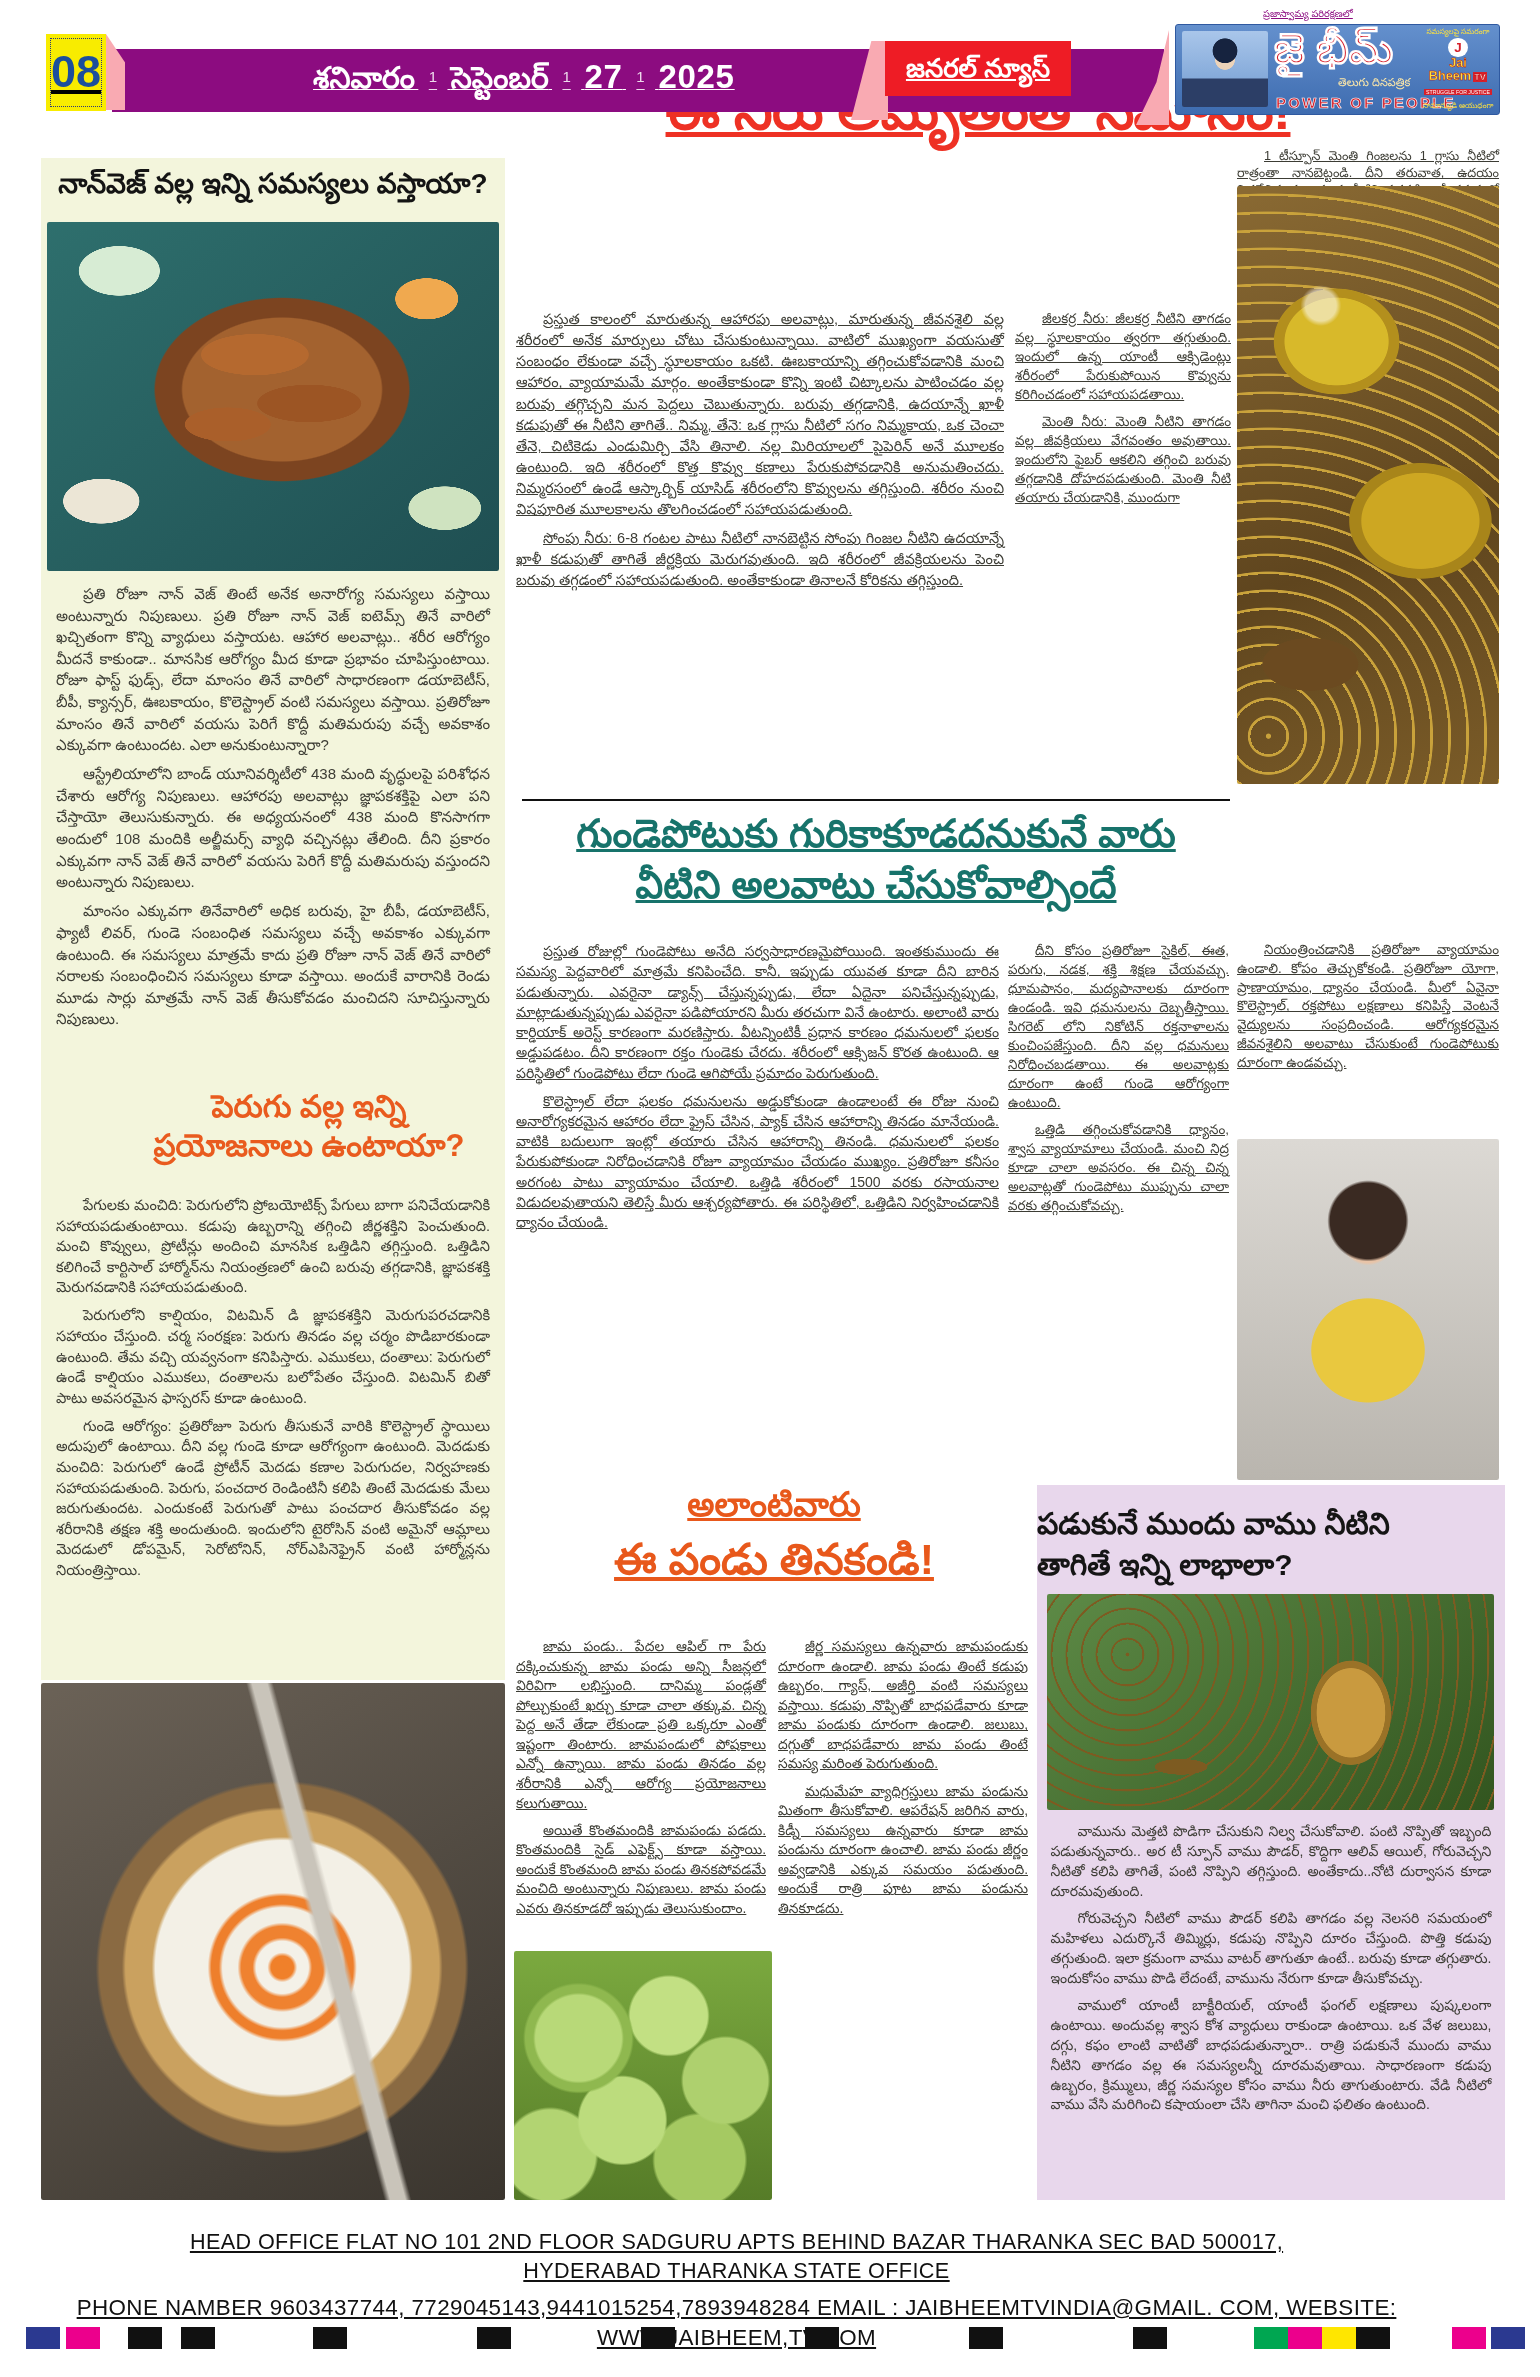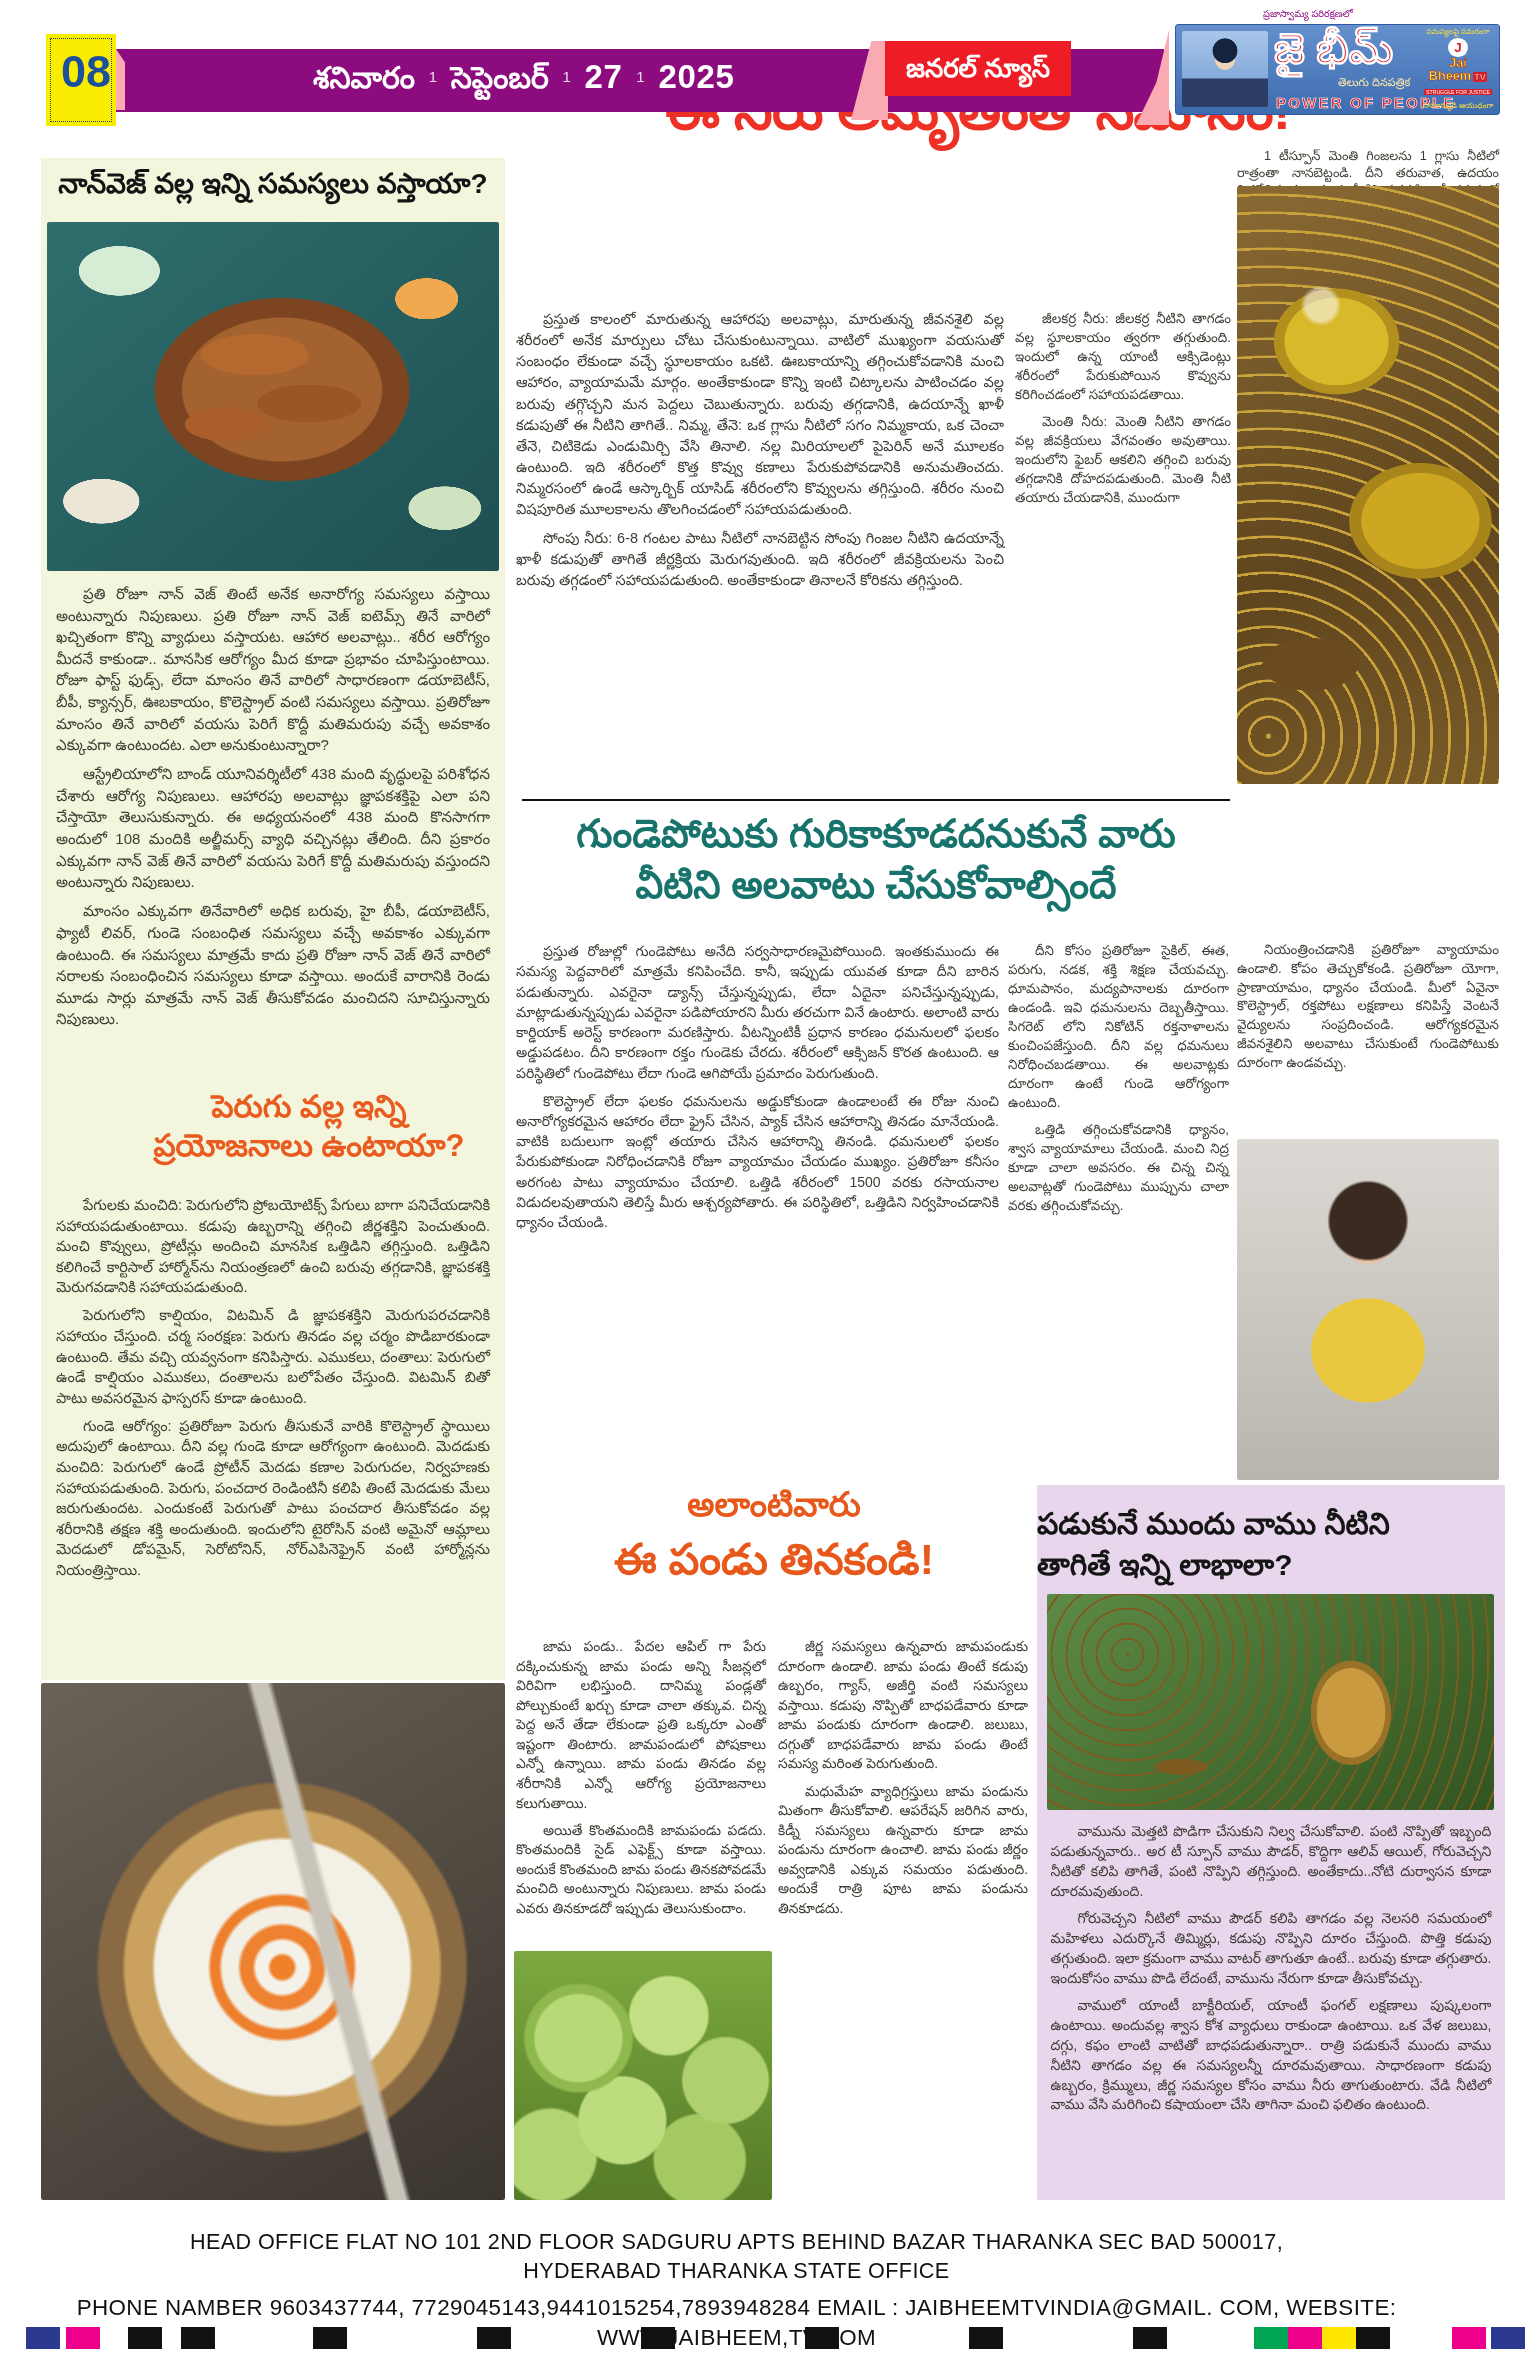--- a/index.html
+++ b/index.html
@@ -1,21 +1,21 @@
 <!DOCTYPE html>
 <html style="font-size:12px"><head>
 <meta charset="utf-8">
 <style>
   html,body{margin:0;padding:0;background:#e8e8e8;}
   #page{position:relative;width:1541px;height:2377px;background:#ffffff;margin:0 auto;
         font-family:"Liberation Sans","DejaVu Sans",sans-serif;overflow:hidden;}
-  .abs{position:absolute;}
-
-  
-  #pagenum-box{left:46px;top:34px;width:60px;height:92px;background:#f8ec00;z-index:3;padding-left:10px;}
+  .abs{position:absolute;text-decoration:underline;}
+
+  
+  #pagenum-box{left:46px;top:34px;width:60px;height:77px;background:#f8ec00;z-index:3;}
   #pagenum-inner{position:absolute;left:3.7px;top:3.7px;right:3.7px;bottom:3.7px;border:0.7px dotted #2b3a7a;}
   #pagenum{width:100%;text-align:center;line-height:76px;font-size:45px;font-weight:800;color:#1c4f9c;}
   #pagenum-edge{left:106px;top:34px;width:19.4px;height:76px;background:#f9aab2;
         clip-path:polygon(0 0,100% 38%,100% 100%,0 100%);z-index:2;}
   #header-bar{left:112px;top:49px;width:1052px;height:63px;background:#8c0c80;z-index:1;}
   #header-date{left:313px;top:58px;color:#fff;z-index:4;white-space:nowrap;}
   #header-date .tg{font-size:30px;font-weight:800;}
   #header-date .sep{font-size:15px;margin:0 10.4px;opacity:.85;vertical-align:6px;}
   #header-date .num{font-size:33px;font-weight:800;letter-spacing:0.7px;}
   #badge-wedge{left:851px;top:41px;width:37px;height:79px;background:#f9aab2;

